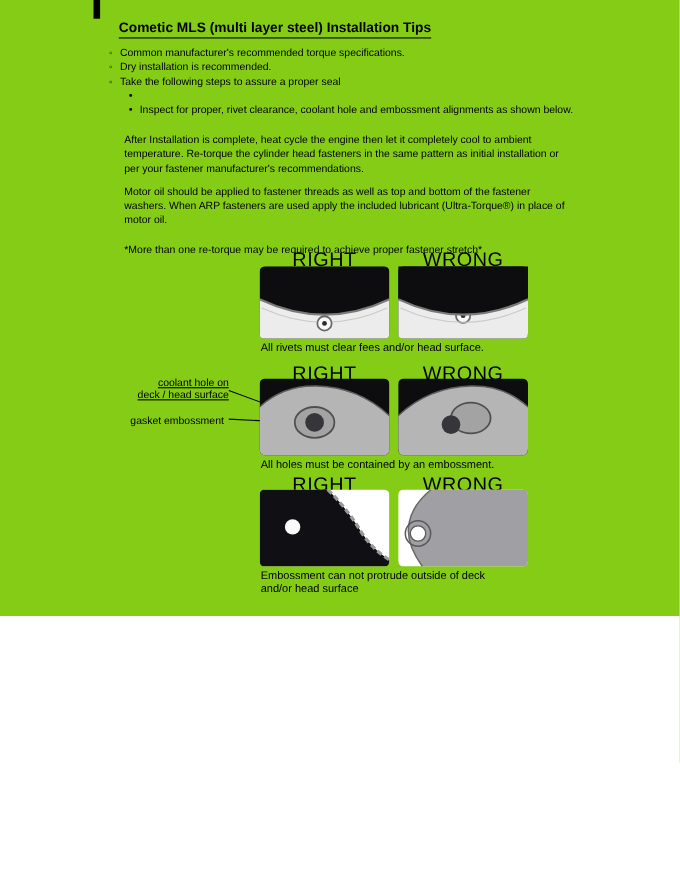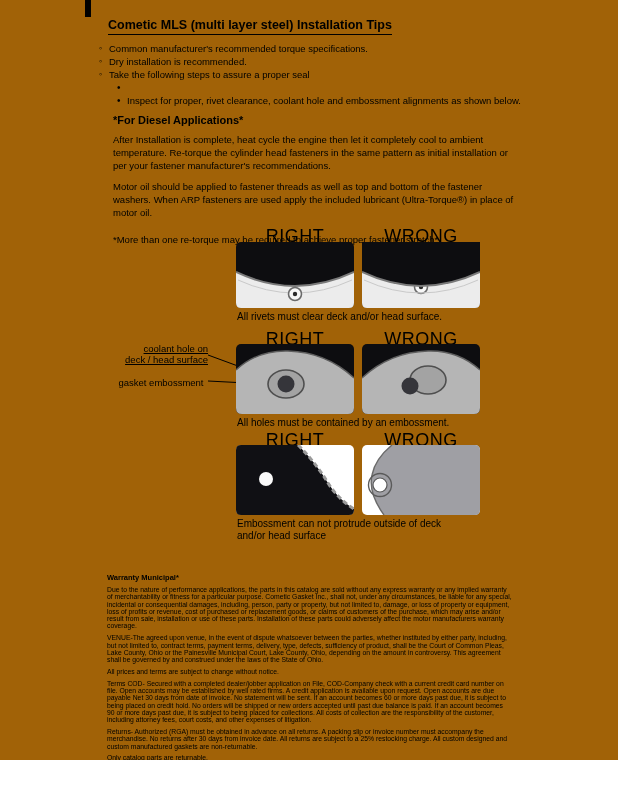--- a/index.html
+++ b/index.html
@@ -1,16 +1,16 @@
 <!DOCTYPE html>
 <html><head>
 <meta charset="utf-8">
 <style>
   html,body{margin:0;padding:0;background:#ffffff;}
-  .page{position:relative;width:618px;height:760px;background:#a16207;
+  .page{position:relative;width:618px;height:560px;background:#84cc16;
         font-family:"Liberation Sans",sans-serif;color:#000;overflow:hidden;}
 
   .reg-mark{position:absolute;left:85px;top:0;width:6px;height:17px;background:#000;}
 
   .title{position:absolute;left:108px;top:18px;font-size:12.5px;font-weight:bold;margin:0;
          border-bottom:1.5px solid #000;padding-bottom:2px;}
 
   .tips{position:absolute;left:99px;top:42px;width:440px;}
   .tip-row{display:flex;font-size:9.5px;line-height:13px;}
   .tip-row.sub{margin-left:18px;}
@@ -61,21 +61,20 @@
     <div class="tip-row sub">
       <span class="bullet filled">•</span>
     </div>
     <div class="tip-row sub">
       <span class="bullet filled">•</span>
       <span>Inspect for proper, rivet clearance, coolant hole and embossment alignments as shown below.</span>
     </div>
   </div>
 
   <div class="diesel">
-    <h2>*For Diesel Applications*</h2>
     <p>After Installation is complete, heat cycle the engine then let it completely cool to ambient temperature. Re-torque the cylinder head fasteners in the same pattern as initial installation or per your fastener manufacturer's recommendations.</p>
     <p>Motor oil should be applied to fastener threads as well as top and bottom of the fastener washers. When ARP fasteners are used apply the included lubricant (Ultra-Torque®) in place of motor oil.</p>
     <p class="note">*More than one re-torque may be required to achieve proper fastener stretch*</p>
   </div>
 
   <div class="dlabel" style="left:236px;top:226px;">RIGHT</div>
   <div class="dlabel" style="left:362px;top:226px;">WRONG</div>
 
   <div class="dimg" style="left:236px;top:242px;">
     <svg viewBox="0 0 118 66" width="118" height="66">
@@ -91,21 +90,21 @@
     <svg viewBox="0 0 118 66" width="118" height="66">
       <rect x="0" y="0" width="118" height="66" rx="5" fill="#0d0d10"></rect>
       <path d="M0,30 Q59,58 118,30 L118,61 Q118,66 113,66 L5,66 Q0,66 0,61 Z" fill="#ececec"></path>
       <circle cx="59" cy="45" r="6.5" fill="#f8f8f8" stroke="#6a6a6a" stroke-width="1.6"></circle>
       <circle cx="59" cy="45" r="2.2" fill="#2b2b2b"></circle>
       <path d="M0,0 L118,0 L118,30 Q59,58 0,30 Z" fill="#0d0d10"></path>
       <path d="M0,30 Q59,58 118,30" fill="none" stroke="#7a7a7a" stroke-width="2"></path>
       <path d="M2,38 Q59,64 116,38" fill="none" stroke="#c9c9c9" stroke-width="1"></path>
     </svg>
   </div>
-  <div class="caption" style="top:311px;">All rivets must clear deck and/or head surface.</div>
+  <div class="caption" style="top:311px;">All rivets must clear fees and/or head surface.</div>
 
   <div class="dlabel" style="left:236px;top:329px;">RIGHT</div>
   <div class="dlabel" style="left:362px;top:329px;">WRONG</div>
 
   <div class="ann preline" style="left:124px;top:343px;width:84px;text-decoration:underline;">coolant hole on
 deck / head surface</div>
   <div class="ann" style="left:114px;top:377px;width:94px;text-align:center;">gasket embossment</div>
 
   <svg class="connectors" width="85" height="40">
     <line x1="2" y1="5" x2="78" y2="33" stroke="#000" stroke-width="1"></line>

